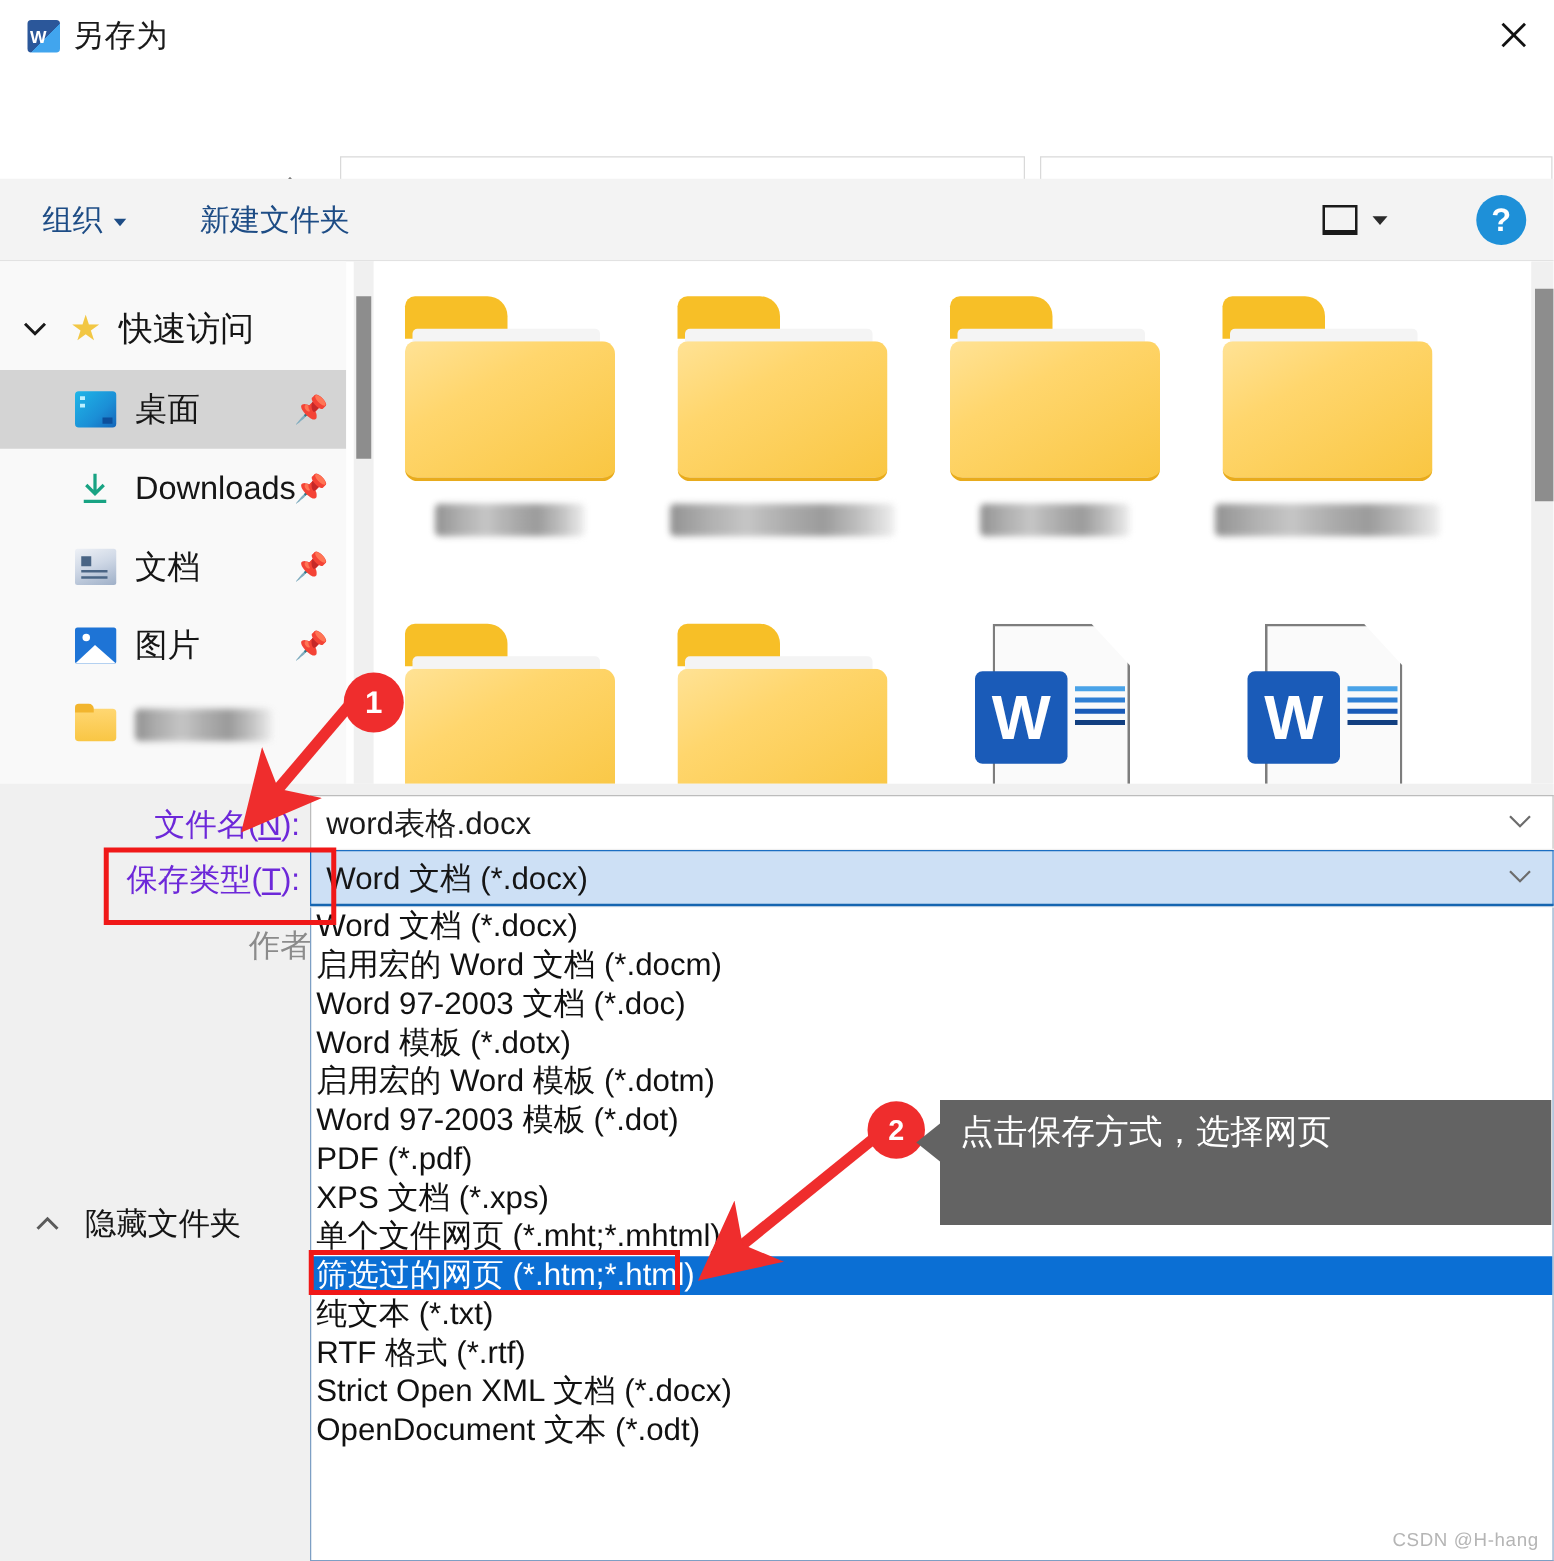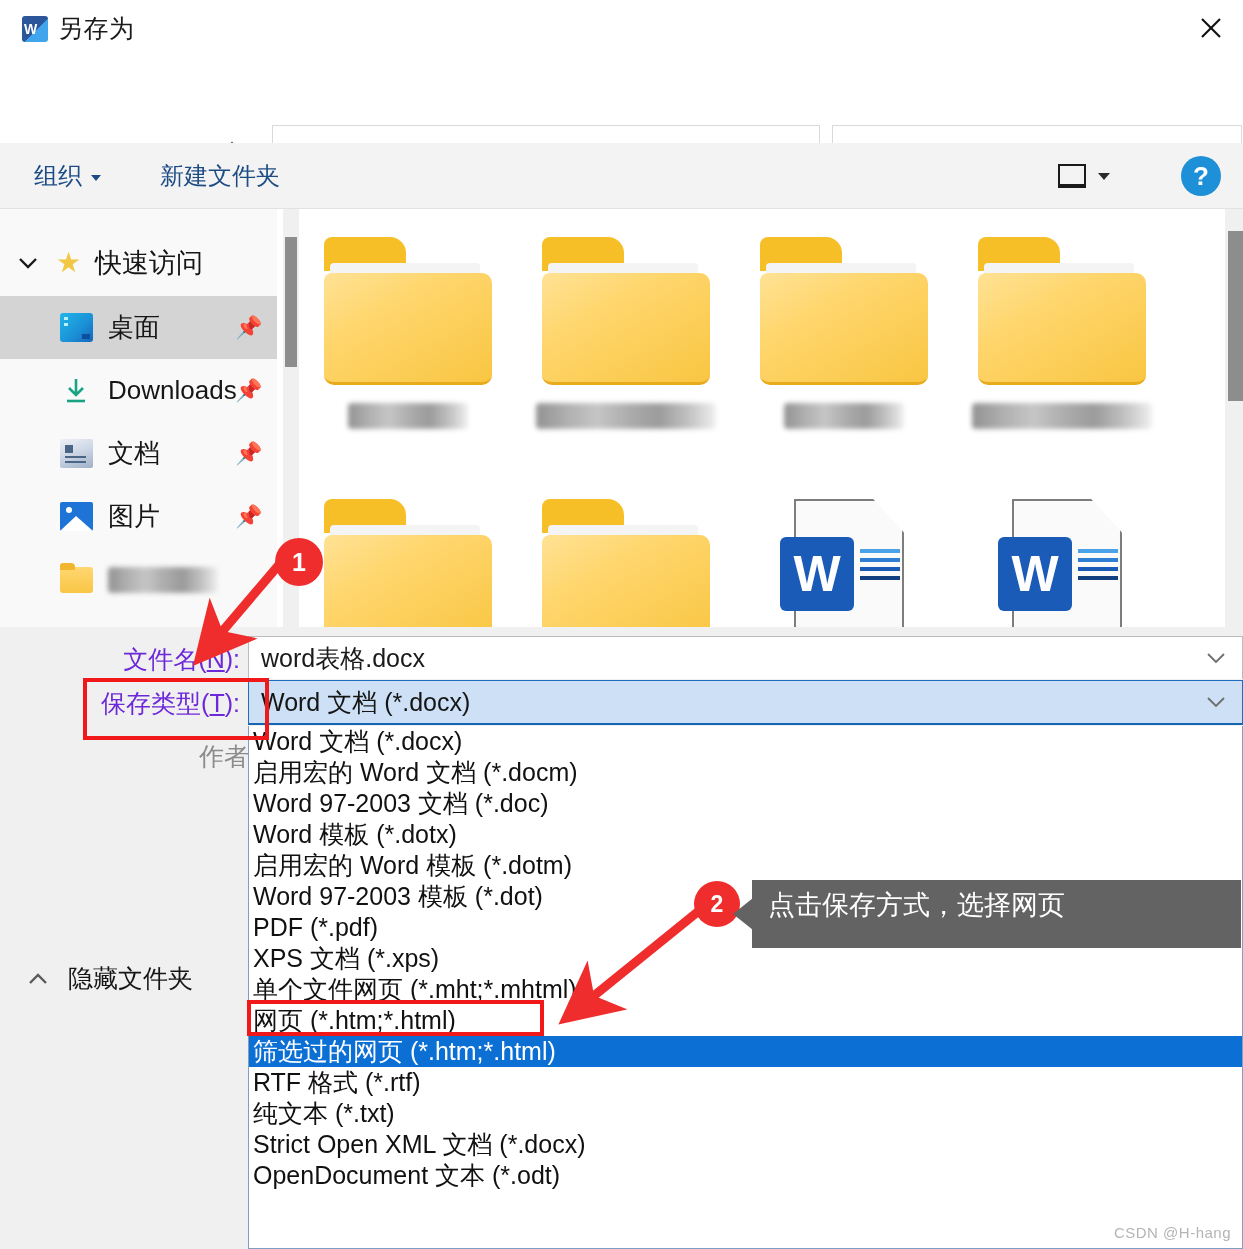--- a/index.html
+++ b/index.html
@@ -302,21 +302,21 @@
   #badge1 { left: 275px; top: 538px; width: 48px; height: 48px; }
   #badge2 { left: 694px; top: 881px; width: 46px; height: 46px; font-size: 23px; }
 
   .ann-svg { position: absolute; left: 0; top: 0; width: 1243px; height: 1249px; pointer-events: none; }
 
   .redbox { position: absolute; border: 4px solid #f01818; }
   #redbox-savetype { left: 83px; top: 678px; width: 186px; height: 62px; }
   #redbox-html { left: 247px; top: 1000px; width: 297px; height: 36px; }
 
   .tooltip {
-    position: absolute; left: 752px; top: 880px; width: 489px; height: 68px;
+    position: absolute; left: 752px; top: 880px; width: 489px; height: 100px;
     background: #636363; color: #ffffff;
     font-size: 27px; line-height: 44px; padding: 3px 14px 0 16px;
   }
   .tooltip .tip-arrow {
     position: absolute; left: -19px; top: 18px; width: 0; height: 0;
     border-top: 16px solid transparent; border-bottom: 16px solid transparent;
     border-right: 20px solid #636363;
   }
 
   .watermark {
@@ -569,24 +569,23 @@
 <div class="dropdown" id="dd-list">
     <div class="dd-item">Word 文档 (*.docx)</div>
     <div class="dd-item">启用宏的 Word 文档 (*.docm)</div>
     <div class="dd-item">Word 97-2003 文档 (*.doc)</div>
     <div class="dd-item">Word 模板 (*.dotx)</div>
     <div class="dd-item">启用宏的 Word 模板 (*.dotm)</div>
     <div class="dd-item">Word 97-2003 模板 (*.dot)</div>
     <div class="dd-item">PDF (*.pdf)</div>
     <div class="dd-item">XPS 文档 (*.xps)</div>
     <div class="dd-item">单个文件网页 (*.mht;*.mhtml)</div>
-    <div class="dd-item">网页 (*.htm;*.html)</div>
     <div class="dd-item sel">筛选过的网页 (*.htm;*.html)</div>
+    <div class="dd-item">纯文本 (*.txt)</div>
     <div class="dd-item">RTF 格式 (*.rtf)</div>
-    <div class="dd-item">纯文本 (*.txt)</div>
     <div class="dd-item">Strict Open XML 文档 (*.docx)</div>
     <div class="dd-item">OpenDocument 文本 (*.odt)</div>
   </div>
 
 <div class="hidden-folders">
   <span class="chev-up">
     <svg width="28" height="20" viewBox="0 0 28 20">
       <path d="M6 14 L14 6 L22 14" fill="none" stroke="#5b5b5b" stroke-width="2.4"></path>
     </svg>
   </span>

